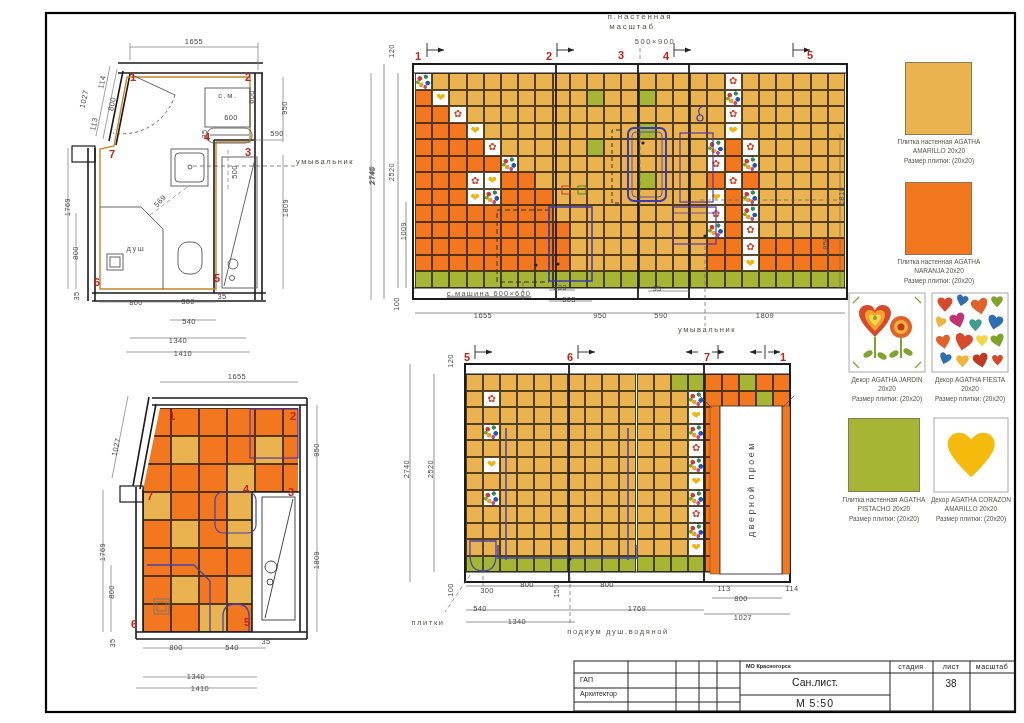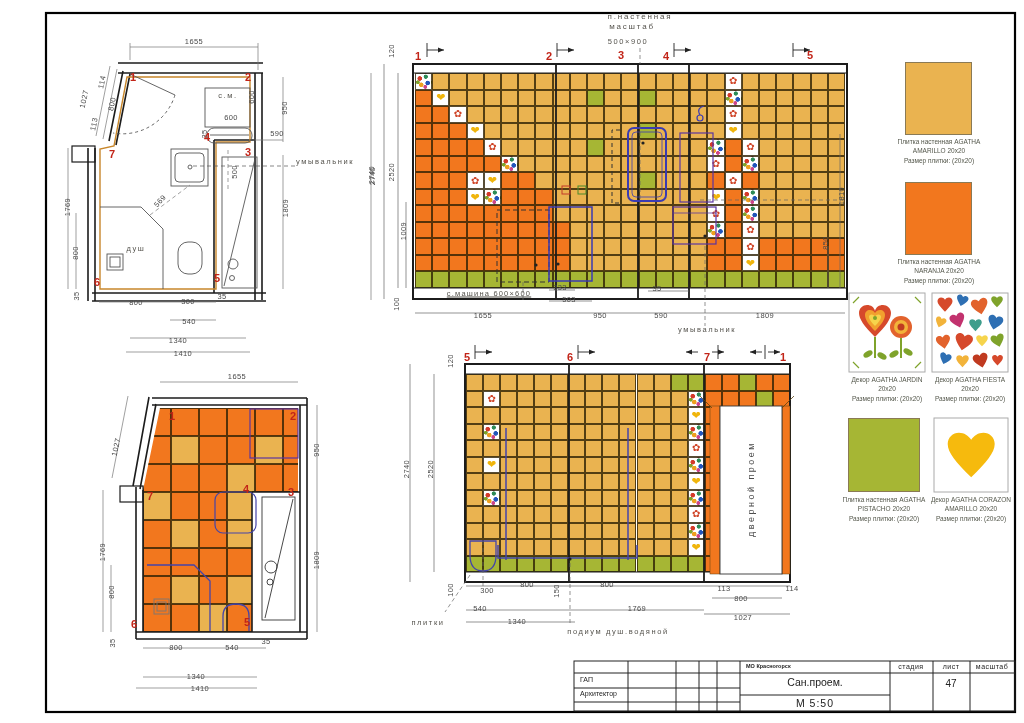--- a/index.html
+++ b/index.html
@@ -865,21 +865,21 @@
       <span class="lbl" style="left: 200px; top: 688px;">1410</span>
       <span class="lbl mk" style="left: 172px; top: 416px;">1</span>
       <span class="lbl mk" style="left: 293px; top: 416px;">2</span>
       <span class="lbl mk" style="left: 291px; top: 492px;">3</span>
       <span class="lbl mk" style="left: 246px; top: 489px;">4</span>
       <span class="lbl mk" style="left: 247px; top: 622px;">5</span>
       <span class="lbl mk" style="left: 134px; top: 624px;">6</span>
       <span class="lbl mk" style="left: 150px; top: 496px;">7</span>
       <span class="lbl hdr" style="left: 640px; top: 16px;">п.настенная</span>
       <span class="lbl hdr" style="left: 632px; top: 26px;">масштаб</span>
-      <span class="lbl note" style="left: 606px; top: 41px; padding-left: 44px;">500×900</span>
+      <span class="lbl note" style="left: 633px; top: 41px; padding-left: 44px;">500×900</span>
       <span class="lbl mk" style="left: 418px; top: 56px;">1</span>
       <span class="lbl mk" style="left: 549px; top: 56px;">2</span>
       <span class="lbl mk" style="left: 621px; top: 55px;">3</span>
       <span class="lbl mk" style="left: 666px; top: 56px;">4</span>
       <span class="lbl mk" style="left: 810px; top: 55px;">5</span>
       <span class="lbl" style="left: 391px; top: 51px; transform: translate(-50%, -50%) rotate(-90deg);">120</span>
       <span class="lbl" style="left: 372px; top: 176px; transform: translate(-50%, -50%) rotate(-90deg);">2740</span>
       <span class="lbl" style="left: 391px; top: 172px; transform: translate(-50%, -50%) rotate(-90deg);">2520</span>
       <span class="lbl" style="left: 403px; top: 231px; transform: translate(-50%, -50%) rotate(-90deg);">1009</span>
       <span class="lbl" style="left: 396px; top: 304px; transform: translate(-50%, -50%) rotate(-90deg);">100</span>
@@ -951,21 +951,21 @@
       <div>Декор AGATHA CORAZON</div>
       <div>AMARILLO 20x20</div>
       <div>Размер плитки: (20x20)</div>
     </div>
   </div>
 
   <div class="layer">
     <div class="tb-text" style="left:580px;top:676px;font-size:7px;">ГАП</div>
     <div class="tb-text" style="left:580px;top:690px;font-size:7px;">Архитектор</div>
     <div class="tb-text" style="left:746px;top:663px;font-size:5.5px;font-weight:bold;">МО Красногорск</div>
-    <div class="tb-text" style="left:815px;top:676px;font-size:10.5px;transform:translateX(-50%);">Сан.проем.</div>
+    <div class="tb-text" style="left:815px;top:676px;font-size:10.5px;transform:translateX(-50%);">Сан.лист.</div>
     <div class="tb-text" style="left:815px;top:697px;font-size:10.5px;letter-spacing:1px;transform:translateX(-50%);">М 5:50</div>
     <div class="tb-text" style="left:911px;top:663px;font-size:7px;letter-spacing:0.5px;transform:translateX(-50%);">стадия</div>
     <div class="tb-text" style="left:951px;top:663px;font-size:7px;letter-spacing:0.5px;transform:translateX(-50%);">лист</div>
     <div class="tb-text" style="left:992px;top:663px;font-size:7px;letter-spacing:0.5px;transform:translateX(-50%);">масштаб</div>
-    <div class="tb-text" style="left:951px;top:678px;font-size:10px;transform:translateX(-50%);">47</div>
+    <div class="tb-text" style="left:951px;top:678px;font-size:10px;transform:translateX(-50%);">38</div>
   </div>
 
 </div>
 
 </body></html>

